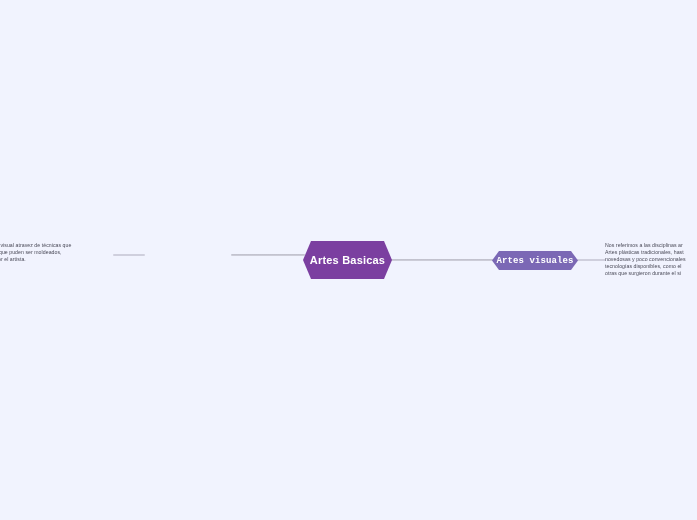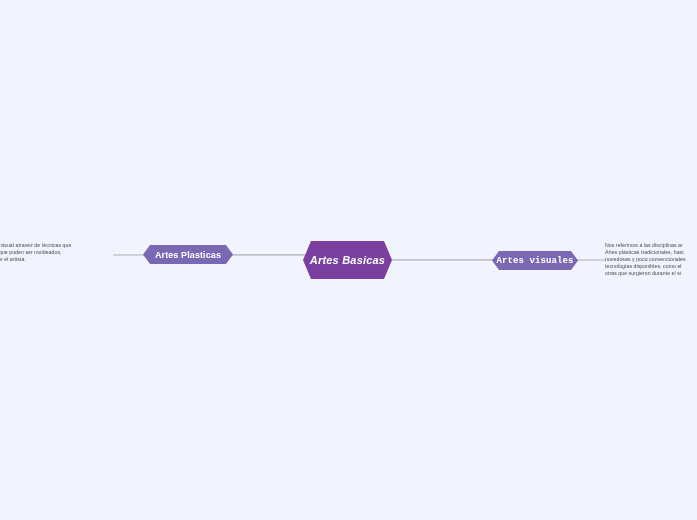--- a/index.html
+++ b/index.html
@@ -41,21 +41,20 @@
     top: 241px;
     width: 89px;
     height: 38px;
     background: #7b3fa0;
     -webkit-clip-path: polygon(8px 0, calc(100% - 8px) 0, 100% 50%, calc(100% - 8px) 100%, 8px 100%, 0 50%);
     clip-path: polygon(8px 0, calc(100% - 8px) 0, 100% 50%, calc(100% - 8px) 100%, 8px 100%, 0 50%);
     display: flex;
     align-items: center;
     justify-content: center;
     box-sizing: border-box;
-    font-style: italic;
   }
   .node-central .node-label {
     color: #ffffff;
     font-size: 11px;
     font-weight: bold;
     letter-spacing: 0.2px;
     white-space: nowrap;
     text-align: center;
   }
 
@@ -126,23 +125,20 @@
   <div class="connector" style="left:390px; top:259px; width:104px;"></div>
 
   <div class="connector thin" style="left:576px; top:259px; width:30px;"></div>
 
   <div class="leaf-text" id="leaf-left">
     <span class="line">expresión visual atravez de técnicas que</span>
     <span class="line">lementos que puden ser moldeados,</span>
     <span class="line">rmados por el artista.</span>
   </div>
 
-  <div class="node-branch" id="node-left">
-    <span class="node-label">Artes Plasticas</span>
-  </div>
 
   <div class="node-central">
     <span class="node-label">Artes Basicas</span>
   </div>
 
   <div class="node-branch" id="node-right">
     <span class="node-label">Artes visuales</span>
   </div>
 
   <div class="leaf-text" id="leaf-right">

